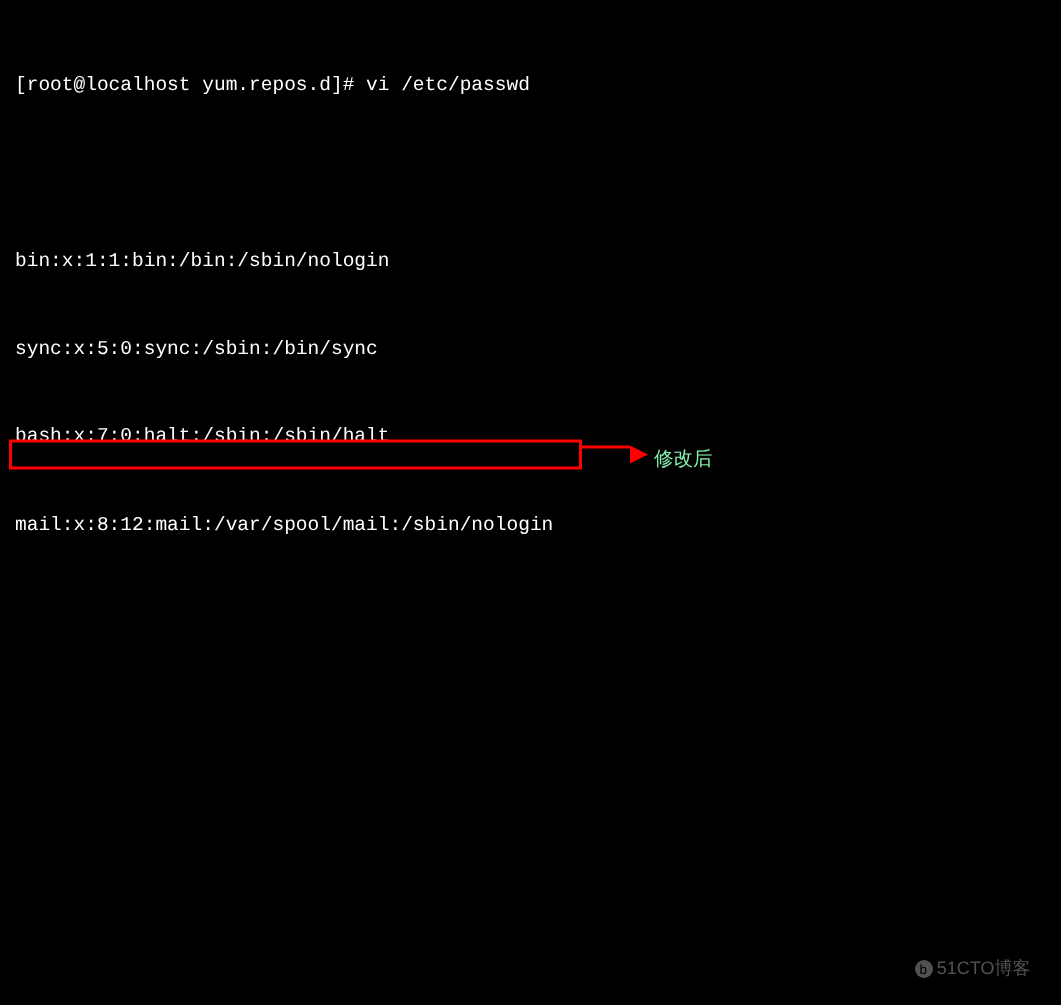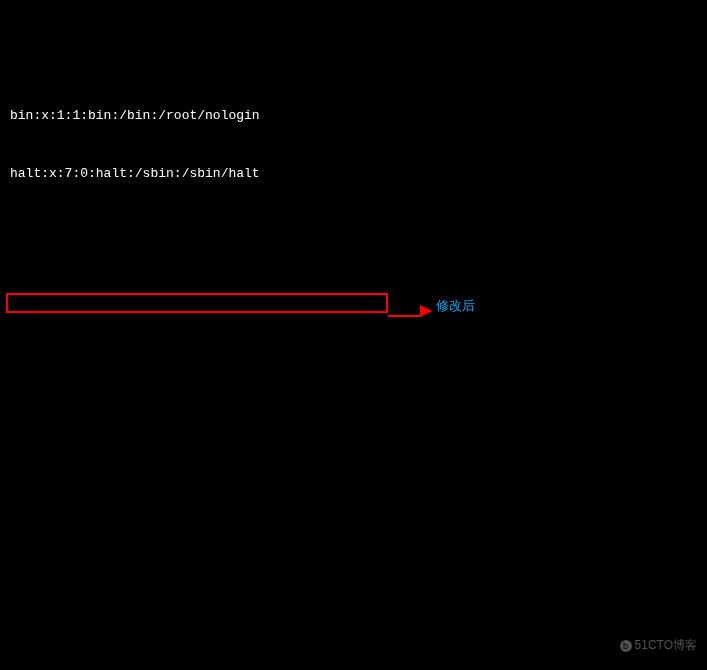--- a/index.html
+++ b/index.html
@@ -30,41 +30,41 @@
       color: #000;
     }
     .highlight-box {
       position: absolute;
       border: 2px solid #f00;
       pointer-events: none;
     }
     .arrow-container {
       position: absolute;
       display: flex;
-      align-items: flex-end;
-      color: #0ea5e9;
+      align-items: flex-start;
+      color: #86efac;
       pointer-events: none;
     }
     .arrow-line {
       height: 2px;
       background: #f00;
       width: 32px;
     }
     .arrow-head-svg {
       width: 12px;
       height: 12px;
       fill: #f00;
     }
     .arrow-label {
       margin-left: 4px;
       font-size: 13px;
     }
     .watermark {
       position: absolute;
-      right: 10px;
+      right: 20px;
       bottom: 16px;
       color: #888;
       font-size: 12px;
       opacity: 0.6;
       font-family: sans-serif;
     }
     .watermark-icon {
       display: inline-block;
       width: 12px;
       height: 12px;
@@ -75,23 +75,26 @@
       line-height: 12px;
       text-align: center;
       margin-right: 3px;
       vertical-align: middle;
     }
   </style>
 </head>
 <body>
 
 <div class="terminal">
+  <span class="line">[root@localhost yum.repos.d]# vi /etc/passwd</span>
   <span class="line"> </span>
-  <span class="line">bin:x:1:1:bin:/bin:/root/nologin</span>
-  <span class="line">halt:x:7:0:halt:/sbin:/sbin/halt</span>
+  <span class="line">bin:x:1:1:bin:/bin:/sbin/nologin</span>
+  <span class="line">sync:x:5:0:sync:/sbin:/bin/sync</span>
+  <span class="line">bash:x:7:0:halt:/sbin:/sbin/halt</span>
+  <span class="line">mail:x:8:12:mail:/var/spool/mail:/sbin/nologin</span>
   
   
   
   
   
   
   
   
   
   

